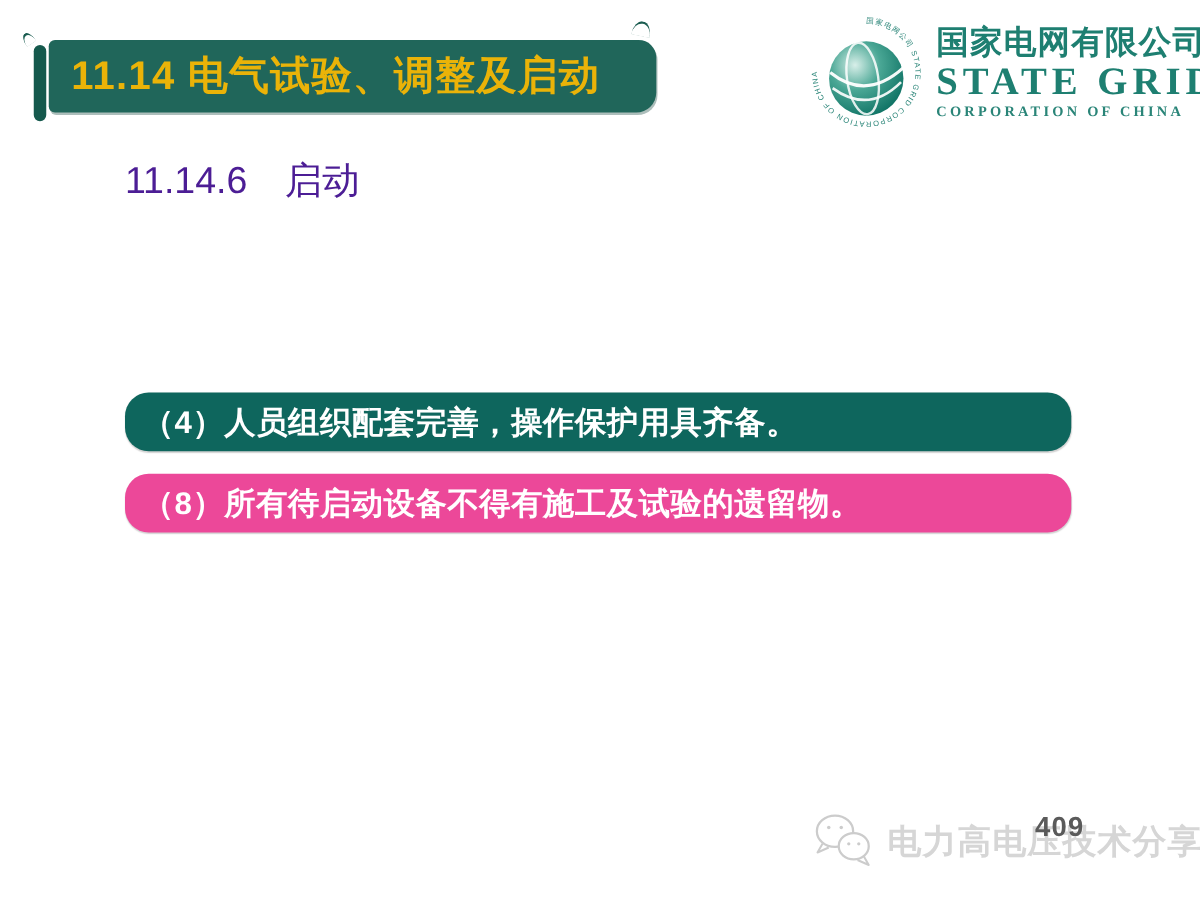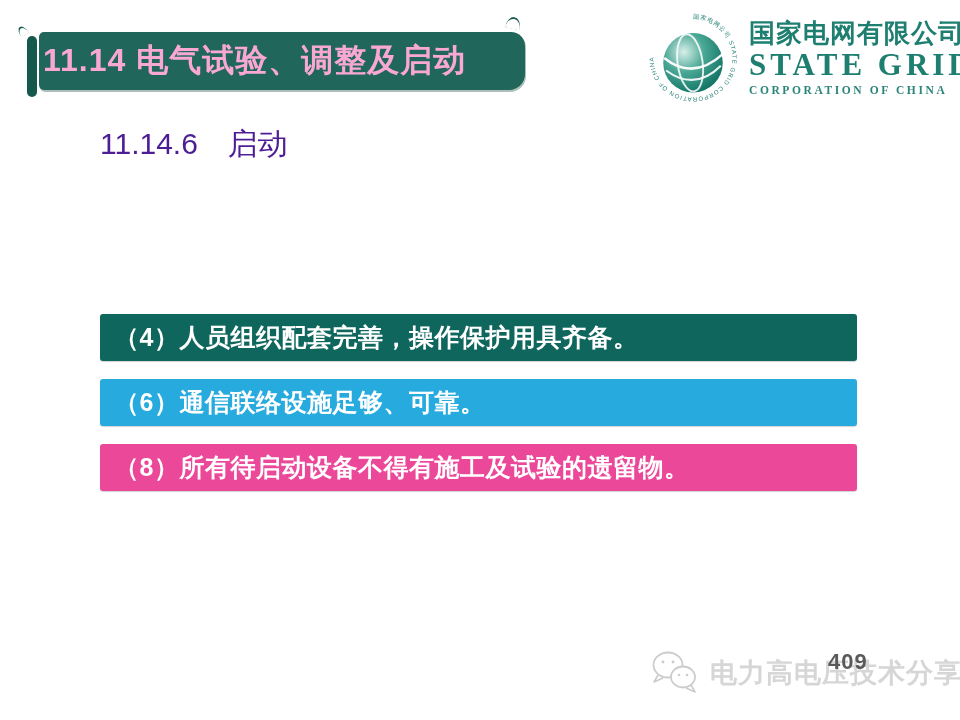--- a/index.html
+++ b/index.html
@@ -8,22 +8,22 @@
     font-family:"Liberation Sans","DejaVu Sans",sans-serif;
   }
   .slide{position:absolute;inset:0;}
 
   
   .header-accent{position:absolute;left:27px;top:36px;width:10px;height:61px;
     background:#15594d;border-radius:5px;}
   .header-bar{position:absolute;left:39px;top:32px;width:486px;height:58px;
     background:#20665a;border-radius:5px 14px 16px 5px;
     display:flex;align-items:center;box-shadow:1px 2px 0 rgba(20,70,60,.35);}
-  .header-title{color:#f9a8d4;font-size:32px;font-weight:bold;letter-spacing:1px;
-    padding-left:4px;white-space:nowrap;}
+  .header-title{color:#eab308;font-size:32px;font-weight:bold;letter-spacing:1px;
+    padding-left:18px;white-space:nowrap;}
   .scribble{position:absolute;border-top:2px solid #1a5c50;border-radius:50% 50% 0 0/100% 100% 0 0;}
   .scribble-left{left:18px;top:26px;width:9px;height:8px;transform:rotate(-35deg);}
   .scribble-right{left:506px;top:17px;width:15px;height:10px;transform:rotate(12deg);}
 
   
   .logo{position:absolute;left:645px;top:10px;display:flex;align-items:center;gap:8px;}
   .logo-text{display:flex;flex-direction:column;align-items:flex-start;line-height:1.05;}
   .logo-cn{color:#1e7f71;font-size:26px;font-weight:bold;letter-spacing:1px;white-space:nowrap;}
   .logo-en{color:#1e7f71;font-family:"Liberation Serif","DejaVu Serif",serif;
     font-size:31px;font-weight:bold;letter-spacing:4px;white-space:nowrap;margin-top:2px;}
@@ -31,21 +31,21 @@
     font-size:11.5px;font-weight:bold;letter-spacing:2.6px;white-space:nowrap;margin-top:2px;}
 
   
   .section-heading{position:absolute;left:100px;top:124px;font-size:30px;color:#4c1d95;
     white-space:pre;}
   .paragraph{position:absolute;left:100px;top:180px;width:784px;font-size:30px;
     color:#161616;line-height:1.95;text-align:justify;}
 
   
   .checklist{position:absolute;left:100px;top:314px;width:757px;}
-  .bar{width:100%;height:47px;border-radius:3px;margin-bottom:18px;
+  .bar{width:100%;height:47px;border-radius:19px;margin-bottom:18px;
     display:flex;align-items:center;box-sizing:border-box;padding-left:14px;
     color:#ffffff;font-size:25px;font-weight:bold;letter-spacing:.5px;white-space:nowrap;
     box-shadow:0 1px 1px rgba(0,0,0,.18);}
 
   
   .footer{position:absolute;left:648px;top:648px;display:flex;align-items:center;gap:8px;}
   .watermark-text{color:#d6d6d6;font-size:27px;font-weight:bold;letter-spacing:1px;white-space:nowrap;}
   .page-number{position:absolute;left:828px;top:649px;font-size:22px;font-weight:bold;
     color:#5a5a5a;letter-spacing:1px;}
 </style>
@@ -83,21 +83,20 @@
       <span class="logo-cn">国家电网有限公司</span>
       <span class="logo-en">STATE GRID</span>
       <span class="logo-sub">CORPORATION OF CHINA</span>
     </div>
   </div>
 
   <div class="section-heading">11.14.6　启动</div>
 
   <div class="checklist">
     <div class="bar" style="background-color: rgb(14, 102, 93);">（4）人员组织配套完善，操作保护用具齐备。</div>
-    <div class="bar" style="background-color: rgb(39, 170, 222);">（6）通信联络设施足够、可靠。</div>
     <div class="bar" style="background-color: #ec4899;">（8）所有待启动设备不得有施工及试验的遗留物。</div>
   </div>
 
   <div class="footer">
     <svg width="54" height="50" viewBox="0 0 54 50">
       <ellipse cx="20" cy="17" rx="14.5" ry="12.5" fill="none" stroke="#cccccc" stroke-width="1.8"></ellipse>
       <path d="M10,27 L6,34 L15,30" fill="none" stroke="#cccccc" stroke-width="1.6" stroke-linejoin="round"></path>
       <circle cx="15" cy="14" r="1.4" fill="#cccccc"></circle>
       <circle cx="25" cy="14" r="1.4" fill="#cccccc"></circle>
       <ellipse cx="35" cy="29" rx="12" ry="10.5" fill="#ffffff" stroke="#cccccc" stroke-width="1.8"></ellipse>

